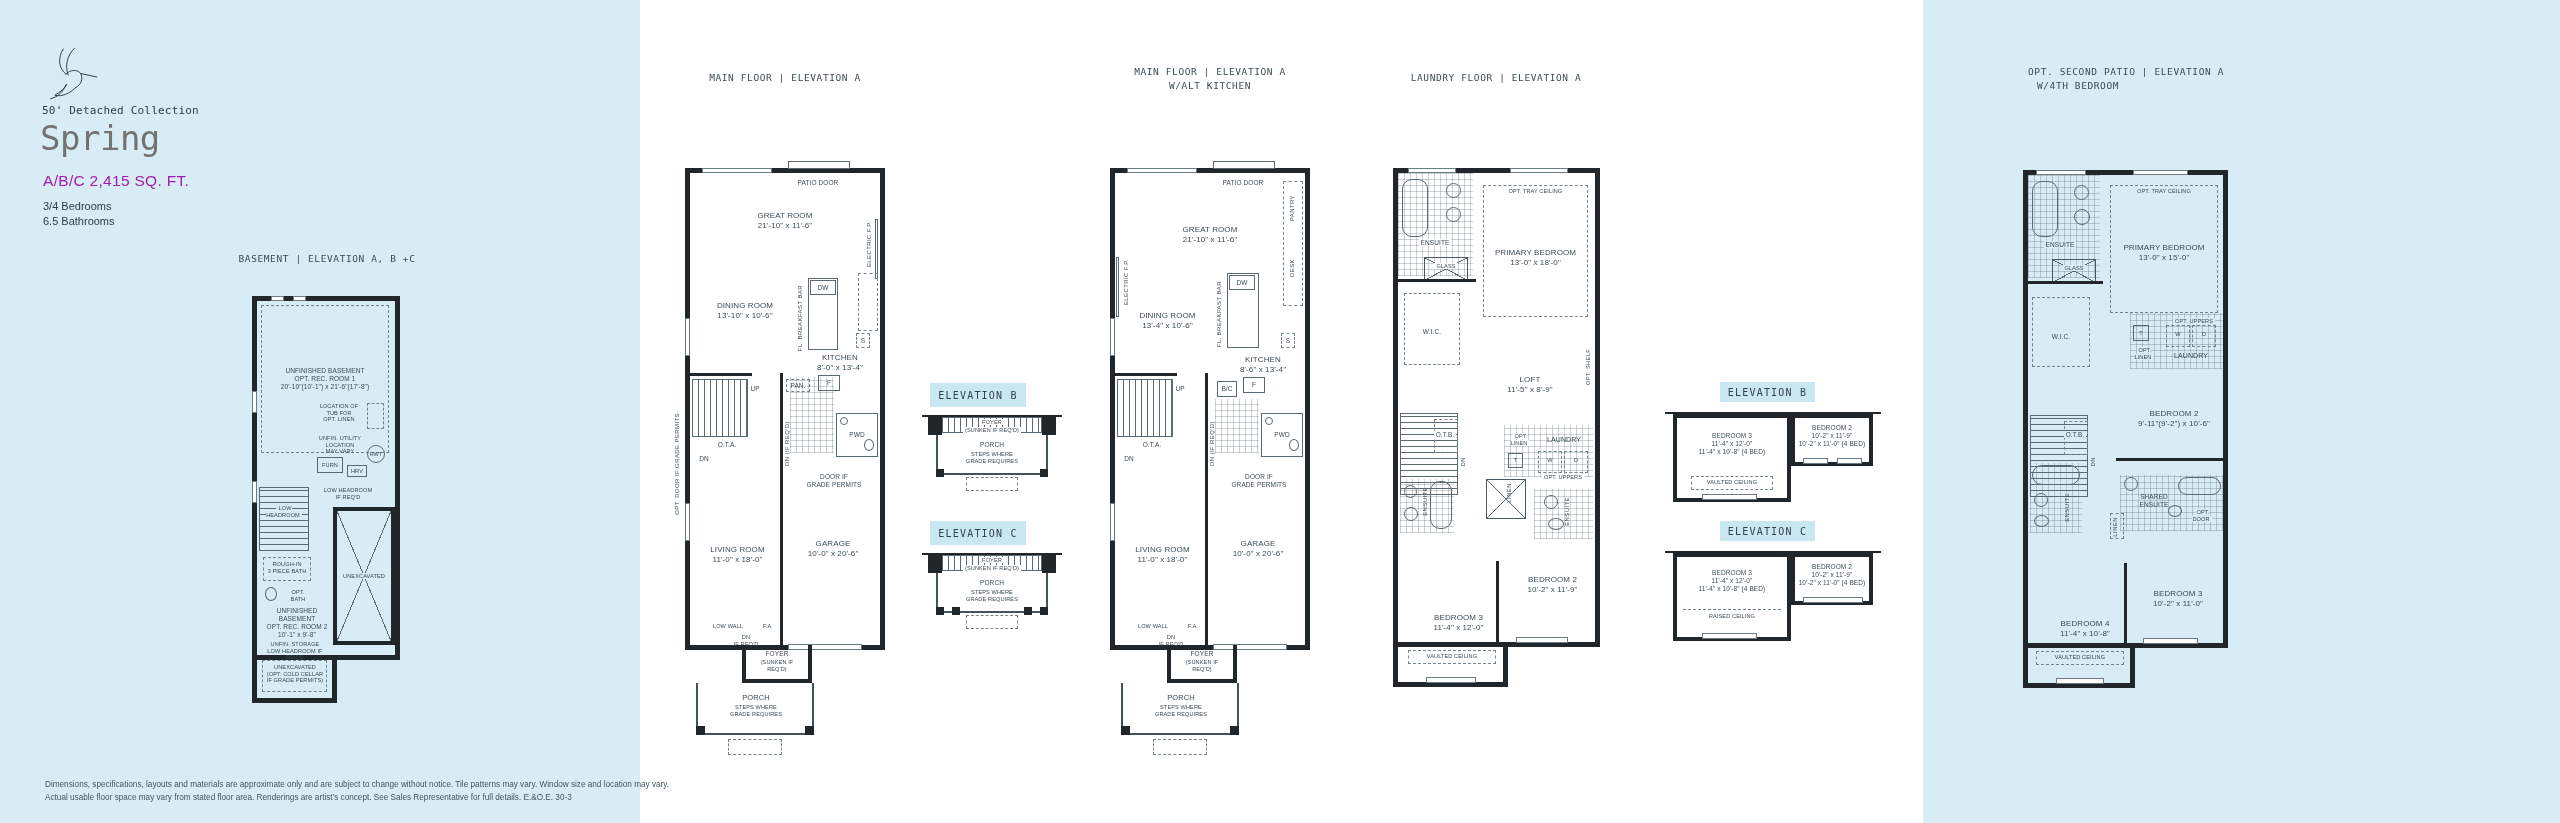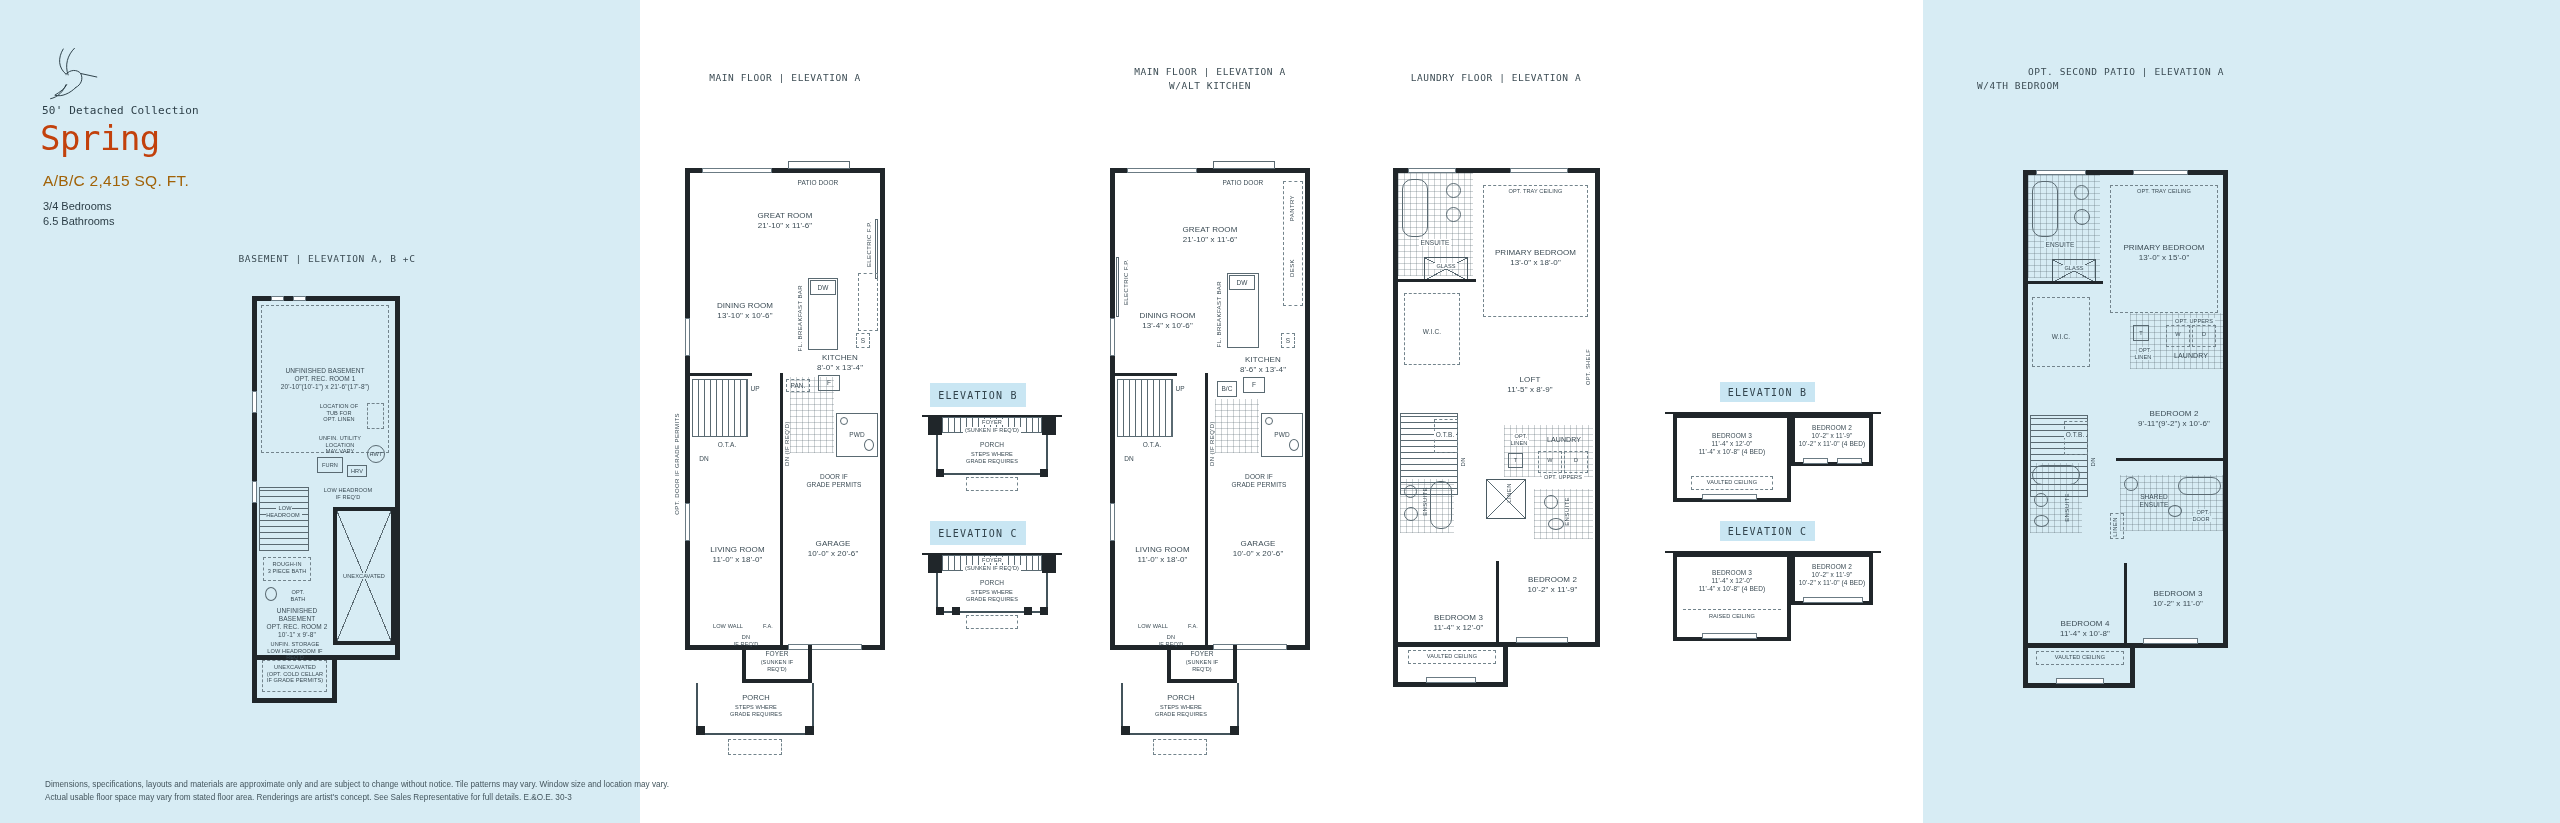--- a/index.html
+++ b/index.html
@@ -25,22 +25,22 @@
   .round{position:absolute;border:1px solid #5a6a72;border-radius:10px;box-sizing:border-box}
   .circ{position:absolute;border:1px solid #5a6a72;border-radius:50%;box-sizing:border-box}
   .badge{position:absolute;background:#c9e6f3;color:#32444d;font:10px "DejaVu Sans Mono",monospace;letter-spacing:1.2px;display:flex;align-items:center;justify-content:center}
   .tg{background:#fff;padding:0 2px}
   .tgb{background:#d7ecf4;padding:0 2px}
   .bump{position:absolute;border:5px solid #20262a;border-top:none;box-sizing:border-box}
   .porch{position:absolute;border:2px solid #43535b;border-top:none;box-sizing:border-box}
   .foyerbox{position:absolute;border:4px solid #20262a;border-top:none;box-sizing:border-box}
   .bedbox{position:absolute;border:4px solid #20262a;box-sizing:border-box}
   .collection{position:absolute;font:11px "DejaVu Sans Mono",monospace;color:#2c3e47;letter-spacing:.2px}
-  .model{position:absolute;font:34px "DejaVu Sans Mono",monospace;color:#c2410c;letter-spacing:-.5px}
-  .sqft{position:absolute;font:15.5px "Liberation Sans",sans-serif;color:#a16207;letter-spacing:.3px}
+  .model{position:absolute;font:34px "DejaVu Sans Mono",monospace;color:#737373;letter-spacing:-.5px}
+  .sqft{position:absolute;font:15.5px "Liberation Sans",sans-serif;color:#a21caf;letter-spacing:.3px}
   .bb{position:absolute;font:11px "Liberation Sans",sans-serif;color:#2c3e47}
   .foot{position:absolute;font:8.2px "Liberation Sans",sans-serif;color:#45565e}
 </style>
 </head>
 <body>
 
 <div class="page">
 
   <div class="panel" style="left:0;width:640px"></div>
   <div class="panel" style="left:1923px;width:637px"></div>
@@ -60,21 +60,21 @@
   <div class="sqft" style="left:43px;top:172px">A/B/C 2,415 SQ. FT.</div>
   <div class="bb" style="left:43px;top:200px">3/4 Bedrooms</div>
   <div class="bb" style="left:43px;top:215px">6.5 Bathrooms</div>
 
   <div class="ptitle" style="left:217px;top:253px;width:220px">BASEMENT  |  ELEVATION A, B +C</div>
   <div class="ptitle" style="left:675px;top:72px;width:220px">MAIN FLOOR  |  ELEVATION A</div>
   <div class="ptitle" style="left:1100px;top:66px;width:220px">MAIN FLOOR  |  ELEVATION A</div>
   <div class="ptitle" style="left:1100px;top:80px;width:220px">W/ALT KITCHEN</div>
   <div class="ptitle" style="left:1386px;top:72px;width:220px">LAUNDRY FLOOR  |  ELEVATION A</div>
   <div class="ptitle" style="left:2016px;top:66px;width:220px">OPT. SECOND PATIO  |  ELEVATION A</div>
-  <div class="ptitle" style="left:1908px;top:80px;width:220px">W/4TH BEDROOM</div>
+  <div class="ptitle" style="left:1968px;top:80px;width:220px">W/4TH BEDROOM</div>
 
   <div class="plan" style="left:252px;top:296px;width:148px;height:364px">
     <div class="win" style="left:14px;top:-5px;width:13px;height:5px"></div>
     <div class="win" style="left:36px;top:-5px;width:13px;height:5px"></div>
     <div class="win" style="left:-5px;top:90px;width:5px;height:22px"></div>
     <div class="win" style="left:-5px;top:180px;width:5px;height:22px"></div>
     <div class="dash" style="left:4px;top:4px;width:128px;height:148px"></div>
     <div class="L L6" style="left:5px;top:66px;width:126px">UNFINISHED BASEMENT
 OPT. REC. ROOM 1
 20'-10"(10'-1") x 21'-6"(17'-8")</div>

